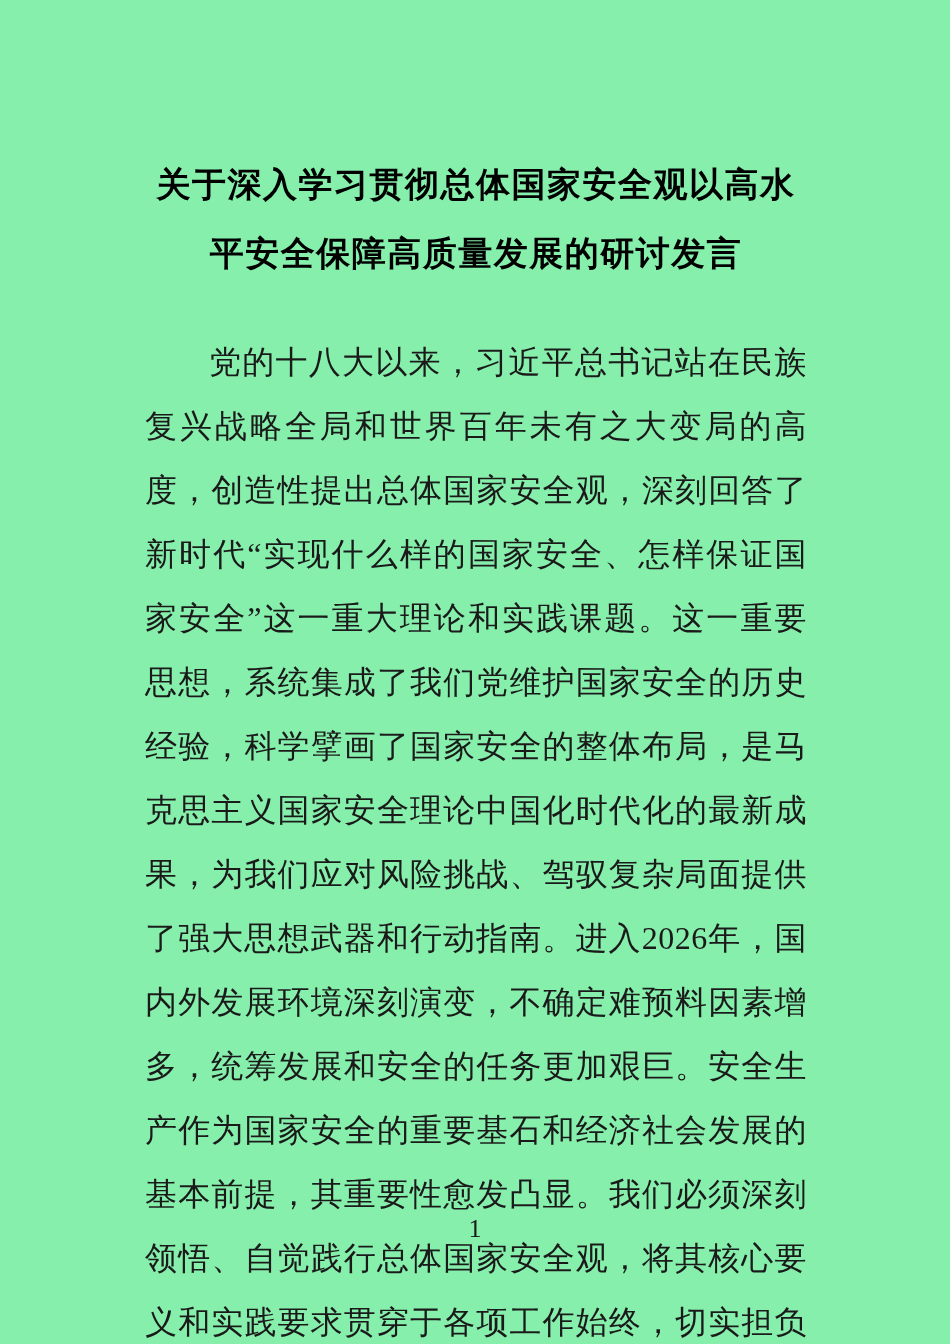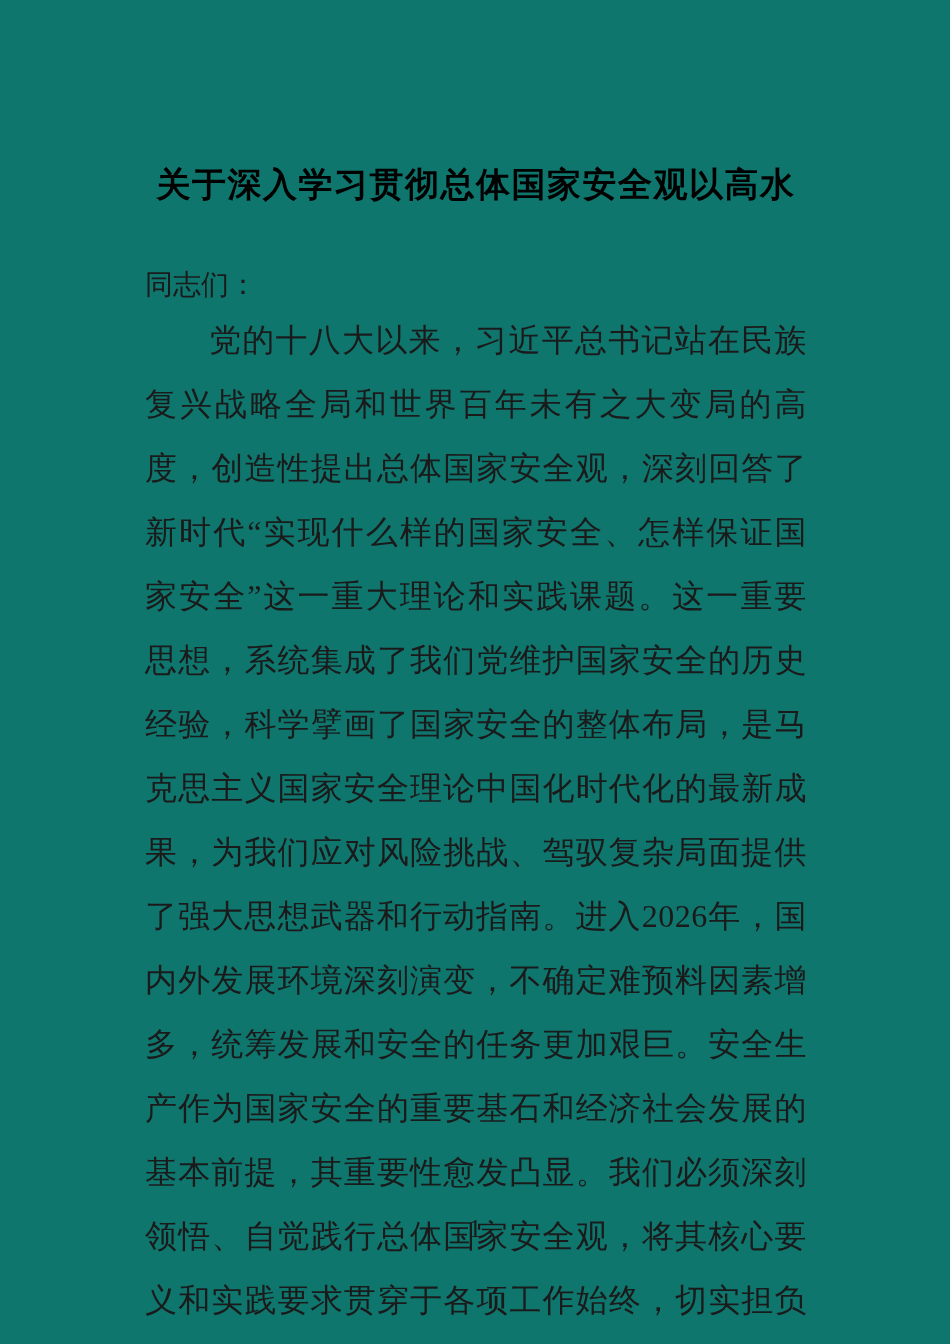--- a/index.html
+++ b/index.html
@@ -5,21 +5,21 @@
   * { margin: 0; padding: 0; box-sizing: border-box; }
   html, body {
     background: #ffffff;
     font-family: "Liberation Serif", "DejaVu Serif", serif;
   }
   .page {
     position: relative;
     width: 950px;
     height: 1344px;
     margin: 0 auto;
-    background: #0f766e;
+    background: #86efac;
     color: #1a1a1a;
     overflow: hidden;
   }
   .content {
     position: absolute;
     top: 150px;
     left: 145px;
     right: 143px;
   }
   .doc-title {
@@ -67,23 +67,23 @@
   }
 </style>
 </head>
 <body>
 
 <div class="page">
   <div class="content">
 
     <h1 class="doc-title">
       <div>关于深入学习贯彻总体国家安全观以高水</div>
+      <div>平安全保障高质量发展的研讨发言</div>
     </h1>
 
-    <p class="salutation">同志们：</p>
 
     <p class="body-para">党的十八大以来，习近平总书记站在民族复兴战略全局和世界百年未有之大变局的高度，创造性提出总体国家安全观，深刻回答了新时代“实现什么样的国家安全、怎样保证国家安全”这一重大理论和实践课题。这一重要思想，系统集成了我们党维护国家安全的历史经验，科学擘画了国家安全的整体布局，是马克思主义国家安全理论中国化时代化的最新成果，为我们应对风险挑战、驾驭复杂局面提供了强大思想武器和行动指南。进入2026年，国内外发展环境深刻演变，不确定难预料因素增多，统筹发展和安全的任务更加艰巨。安全生产作为国家安全的重要基石和经济社会发展的基本前提，其重要性愈发凸显。我们必须深刻领悟、自觉践行总体国家安全观，将其核心要义和实践要求贯穿于各项工作始终，切实担负起维护安全稳定的政治责任。下面，结合学习思考和工作实际，谈三点认识和体会。</p>
 
 
     <p class="body-para">总体国家安全观内涵丰富、逻辑严密，这一重要思想</p>
 
   </div>
 
   <div class="page-number">1</div>
 </div>

